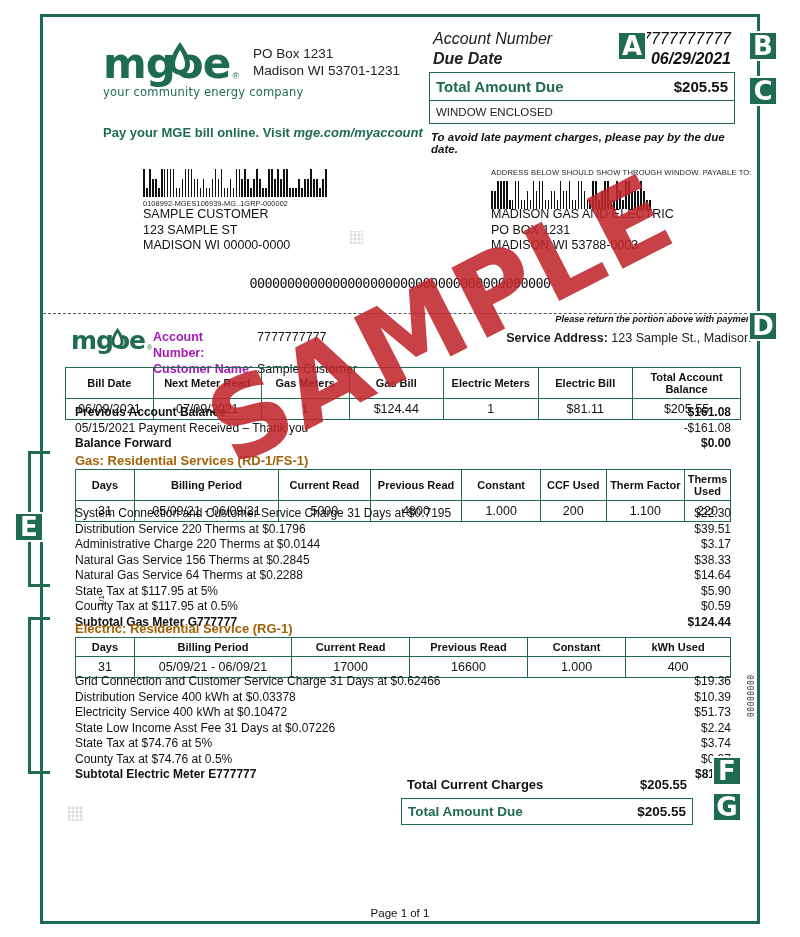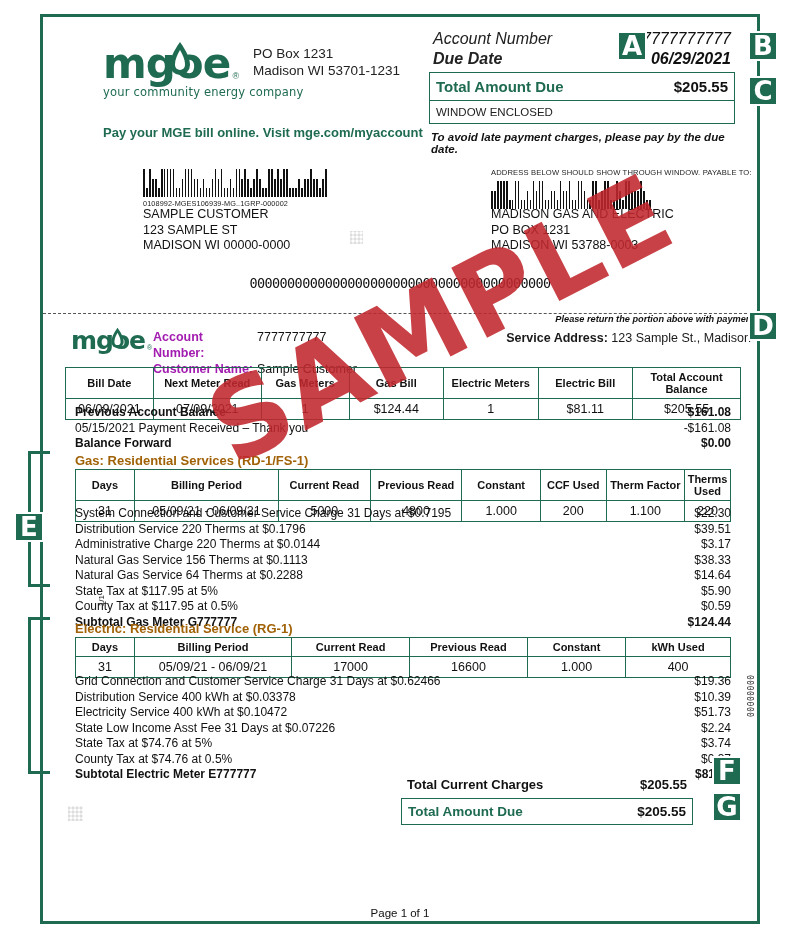--- a/index.html
+++ b/index.html
@@ -46,21 +46,21 @@
 
   #remit-address {
     position: absolute; left: 210px; top: 28px;
     font-size: 13.5px; line-height: 17px; color: #222;
   }
 
   #pay-online {
     position: absolute; left: 60px; top: 108px;
     font-size: 13px; font-weight: bold; color: #1f6b52;
   }
-  #pay-online .url { }
+  #pay-online .url { font-style: italic; }
 
   
   #acct-block { position: absolute; left: 386px; top: 12px; width: 306px; }
   .acct-row { display: flex; justify-content: space-between; font-size: 16px; padding: 1px 4px; font-style: italic; }
   .acct-row .lbl { color: #222; }
   .acct-row .val { color: #111; }
   .acct-row.bold .lbl, .acct-row.bold .val { font-weight: bold; }
   #tad-box {
     border: 1.5px solid #1f6b52; margin-top: 3px;
     display: flex; justify-content: space-between; align-items: center;
@@ -513,21 +513,21 @@
         </div>
         <div class="chg-row">
           <span class="desc">Distribution Service 220 Therms at $0.1796</span>
           <span class="amt">$39.51</span>
         </div>
         <div class="chg-row">
           <span class="desc">Administrative Charge 220 Therms at $0.0144</span>
           <span class="amt">$3.17</span>
         </div>
         <div class="chg-row">
-          <span class="desc">Natural Gas Service 156 Therms at $0.1113</span>
+          <span class="desc">Natural Gas Service 156 Therms at $0.2845</span>
           <span class="amt">$38.33</span>
         </div>
         <div class="chg-row">
           <span class="desc">Natural Gas Service 64 Therms at $0.2288</span>
           <span class="amt">$14.64</span>
         </div>
         <div class="chg-row">
           <span class="desc">State Tax at $117.95 at 5%</span>
           <span class="amt">$5.90</span>
         </div>

